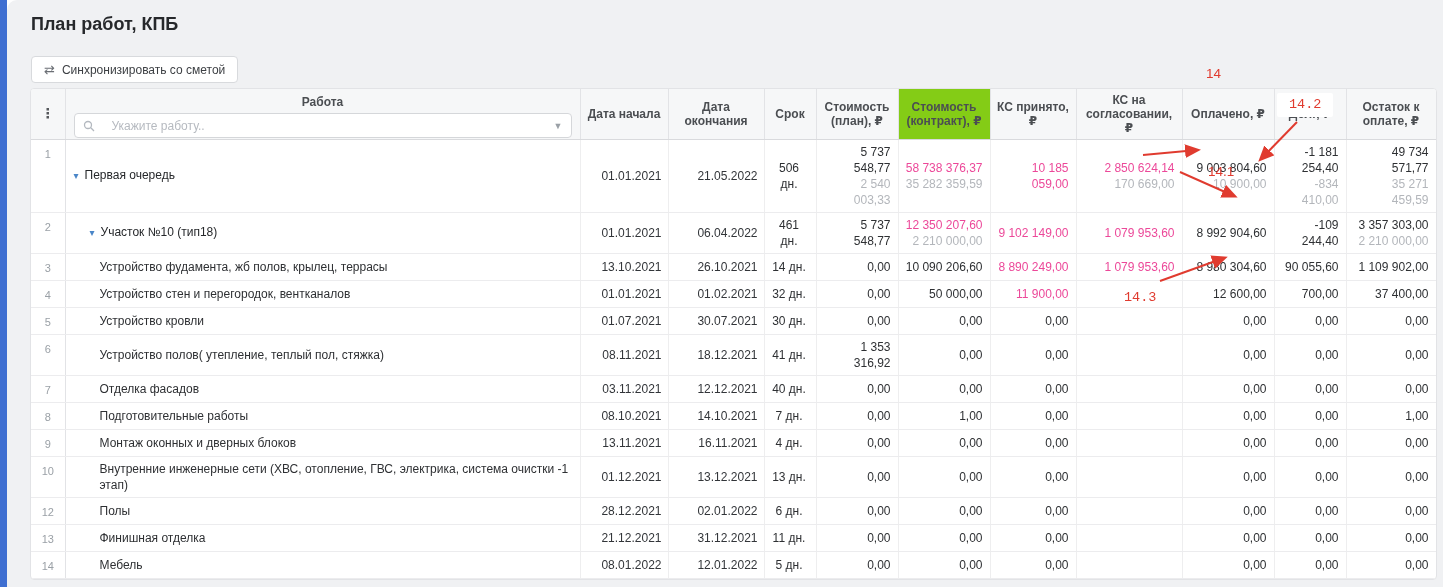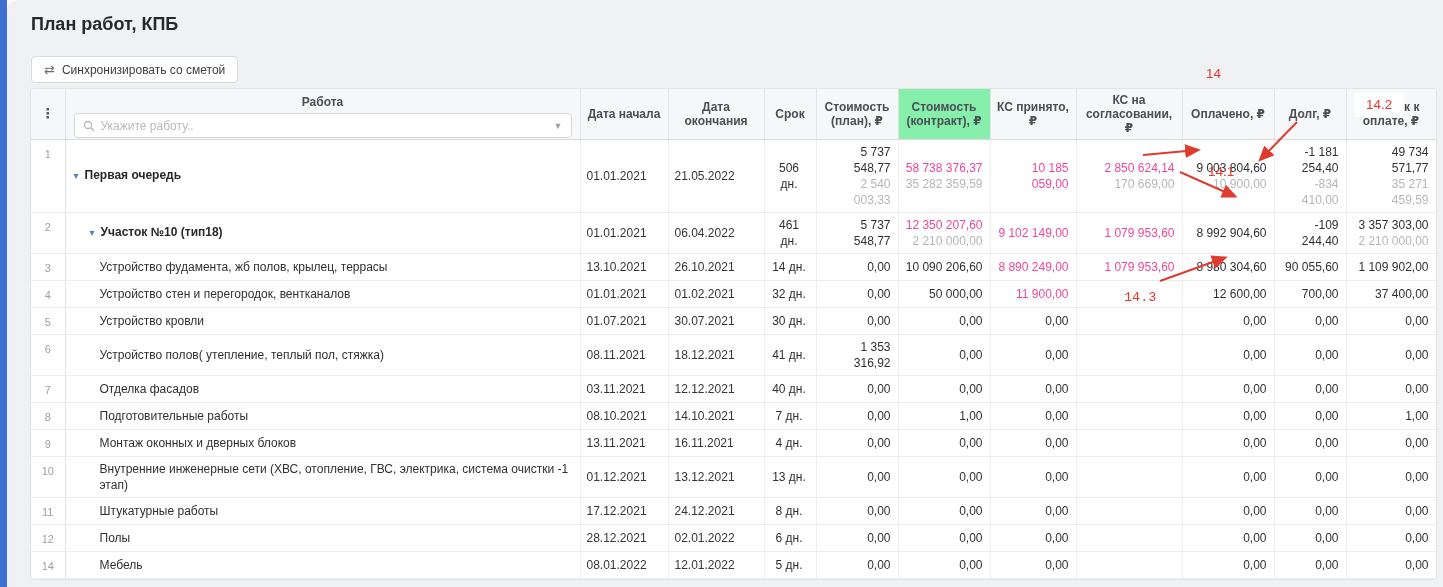--- a/index.html
+++ b/index.html
@@ -7,37 +7,37 @@
   body{font-family:"Liberation Sans","DejaVu Sans",sans-serif;background:#ffffff;position:relative}
   .left-strip{position:absolute;left:0;top:0;width:7px;height:587px;background:#3f6fd1;z-index:1}
   .panel{position:absolute;left:7px;top:0;width:1436px;height:587px;background:#f0f1f3;border-top-left-radius:10px;z-index:2}
   .page-title{position:absolute;left:31px;top:14px;font-size:18px;font-weight:700;color:#26282b;z-index:3}
   .toolbar{position:absolute;left:31px;top:56px;display:flex;gap:10px;z-index:3}
   .btn{display:flex;align-items:center;gap:7px;height:27px;padding:0 12px;background:#fff;border:1px solid #d8dadd;border-radius:4px;font-size:12px;color:#3c3f43;font-family:inherit;cursor:pointer;white-space:nowrap}
   .sync-ico{color:#6b6f75;font-size:13px;line-height:1}
   .table-card{position:absolute;left:30px;top:88px;width:1407px;background:#fff;border:1px solid #e2e3e6;border-radius:4px;overflow:hidden;z-index:3}
   table{border-collapse:collapse;table-layout:fixed;width:1405px;font-size:12px;color:#2e3033}
   th{background:#f6f7f8;border-right:1px solid #e2e3e6;border-bottom:1px solid #d9dadd;height:50px;vertical-align:middle;text-align:center;font-weight:700;color:#4b4e52;font-size:12px;line-height:14px;padding:2px 4px}
-  th.hl{background:#86efac}
+  th.hl{background:#84cc16}
   th.c-work{vertical-align:top;padding:6px 0 0 0}
   .th-label{font-weight:700}
   .dots{color:#55585c;font-size:14px;cursor:pointer}
-  .search{display:flex;align-items:center;height:25px;margin:4px 8px 0 8px;background:#fff;border:1px solid #d5d7da;border-radius:4px;padding:0 8px;gap:6px}
+  .search{display:flex;align-items:center;height:25px;margin:4px 8px 0 8px;background:#fff;border:1px solid #d5d7da;border-radius:4px;padding:0 8px;gap:17px}
   .search input{border:none;outline:none;flex:1;font-size:12px;color:#333;font-family:inherit;font-weight:400;background:transparent;min-width:0}
   .search input::placeholder{color:#b6bac0}
   .caret{color:#9aa0a6;font-size:9px}
   td{border-right:1px solid #eeeeef;border-bottom:1px solid #ececee;padding:4px 6px;vertical-align:middle;line-height:16px}
   td.c-num{color:#9aa0a6;font-size:11px;text-align:center;vertical-align:top;padding-top:6px;border-right:1px solid #e2e3e6}
   td.c-work{text-align:left;cursor:pointer}
   td.lvl0{padding-left:8px}
   td.lvl1{padding-left:24px}
   td.lvl2{padding-left:34px}
-  td.bold span[data-name="work-name"]{font-weight:700;color:#26282b}
+  td.bold span[data-name="work-name"]{font-weight:400;color:#26282b}
   .tri{color:#4a86c8;font-size:10px;margin-right:6px;cursor:pointer}
-  td.c-start,td.c-end{text-align:left;color:#323539}
+  td.c-start,td.c-end{text-align:right;color:#323539}
   td.c-duration{text-align:center;padding-right:8px}
   td.c-plan,td.c-contract,td.c-ks_accepted,td.c-ks_pending,td.c-paid,td.c-debt,td.c-remaining{text-align:right;padding-right:7px}
   .main.blue{color:#ec4899;cursor:pointer}
   .sub{color:#b3b6bb}
   #annot-svg{position:absolute;left:0;top:0;pointer-events:none;z-index:40}
   #annotations{position:absolute;left:0;top:0;width:1443px;height:587px;pointer-events:none;z-index:41}
   .ann-label{position:absolute;color:#e03b2f;font-size:13.5px;line-height:16px;white-space:nowrap}
   .ann-label.boxed{background:#ffffff;padding:4px 12px;border-radius:2px}
 </style>
 </head>
@@ -268,39 +268,39 @@
           <td class="c-duration" data-name="cell-duration">13 дн.</td>
           <td class="c-plan" data-name="cell-plan">0,00</td>
           <td class="c-contract" data-name="cell-contract">0,00</td>
           <td class="c-ks_accepted" data-name="cell-ks_accepted">0,00</td>
           <td class="c-ks_pending" data-name="cell-ks_pending"></td>
           <td class="c-paid" data-name="cell-paid">0,00</td>
           <td class="c-debt" data-name="cell-debt">0,00</td>
           <td class="c-remaining" data-name="cell-remaining">0,00</td>
         </tr>
         <tr data-name="table-row">
-          <td class="c-num" data-name="row-number">11</td>
-          <td class="c-work lvl2" data-name="work-cell"><span data-name="work-name">Штукатурные работы</span></td>
-          <td class="c-start" data-name="cell-start">17.12.2021</td>
-          <td class="c-end" data-name="cell-end">24.12.2021</td>
-          <td class="c-duration" data-name="cell-duration">8 дн.</td>
-          <td class="c-plan" data-name="cell-plan">0,00</td>
-          <td class="c-contract" data-name="cell-contract">0,00</td>
-          <td class="c-ks_accepted" data-name="cell-ks_accepted">0,00</td>
-          <td class="c-ks_pending" data-name="cell-ks_pending"></td>
-          <td class="c-paid" data-name="cell-paid">0,00</td>
-          <td class="c-debt" data-name="cell-debt">0,00</td>
-          <td class="c-remaining" data-name="cell-remaining">0,00</td>
-        </tr>
-        <tr data-name="table-row">
           <td class="c-num" data-name="row-number">12</td>
           <td class="c-work lvl2" data-name="work-cell"><span data-name="work-name">Полы</span></td>
           <td class="c-start" data-name="cell-start">28.12.2021</td>
           <td class="c-end" data-name="cell-end">02.01.2022</td>
           <td class="c-duration" data-name="cell-duration">6 дн.</td>
+          <td class="c-plan" data-name="cell-plan">0,00</td>
+          <td class="c-contract" data-name="cell-contract">0,00</td>
+          <td class="c-ks_accepted" data-name="cell-ks_accepted">0,00</td>
+          <td class="c-ks_pending" data-name="cell-ks_pending"></td>
+          <td class="c-paid" data-name="cell-paid">0,00</td>
+          <td class="c-debt" data-name="cell-debt">0,00</td>
+          <td class="c-remaining" data-name="cell-remaining">0,00</td>
+        </tr>
+        <tr data-name="table-row">
+          <td class="c-num" data-name="row-number">13</td>
+          <td class="c-work lvl2" data-name="work-cell"><span data-name="work-name">Финишная отделка</span></td>
+          <td class="c-start" data-name="cell-start">21.12.2021</td>
+          <td class="c-end" data-name="cell-end">31.12.2021</td>
+          <td class="c-duration" data-name="cell-duration">11 дн.</td>
           <td class="c-plan" data-name="cell-plan">0,00</td>
           <td class="c-contract" data-name="cell-contract">0,00</td>
           <td class="c-ks_accepted" data-name="cell-ks_accepted">0,00</td>
           <td class="c-ks_pending" data-name="cell-ks_pending"></td>
           <td class="c-paid" data-name="cell-paid">0,00</td>
           <td class="c-debt" data-name="cell-debt">0,00</td>
           <td class="c-remaining" data-name="cell-remaining">0,00</td>
         </tr>
         <tr data-name="table-row">
           <td class="c-num" data-name="row-number">14</td>
@@ -326,16 +326,16 @@
       <path d="M0,0 L8,3.5 L0,7 Z" fill="#e03b2f"></path>
     </marker>
   </defs>
 <line x1="1143" y1="155" x2="1197" y2="150" stroke="#e03b2f" stroke-width="2" marker-end="url(#ah)" data-name="annotation-arrow"></line>
     <line x1="1180" y1="172" x2="1234" y2="196" stroke="#e03b2f" stroke-width="2" marker-end="url(#ah)" data-name="annotation-arrow"></line>
     <line x1="1297" y1="122" x2="1261" y2="159" stroke="#e03b2f" stroke-width="2" marker-end="url(#ah)" data-name="annotation-arrow"></line>
     <line x1="1160" y1="281" x2="1224" y2="258" stroke="#e03b2f" stroke-width="2" marker-end="url(#ah)" data-name="annotation-arrow"></line>
   </svg>
 <div id="annotations" data-name="annotation-layer">
     <div class="ann-label" data-name="annotation-label" style="left: 1206px; top: 66px;">14</div>
-    <div class="ann-label boxed" data-name="annotation-label" style="left: 1354px; top: 93px;">14.2</div>
+    <div class="ann-label boxed" data-name="annotation-label" style="left: 1277px; top: 93px; font-family: Liberation Mono, monospace;">14.2</div>
     <div class="ann-label" data-name="annotation-label" style="left: 1208px; top: 164px;">14.1</div>
     <div class="ann-label" data-name="annotation-label" style="left: 1124px; top: 290px; font-family: Liberation Mono, monospace;">14.3</div>
   </div>
 
 </body></html>

